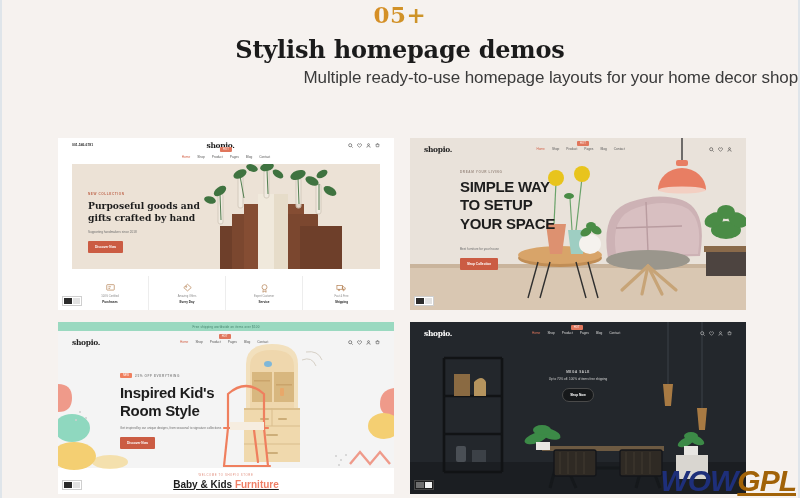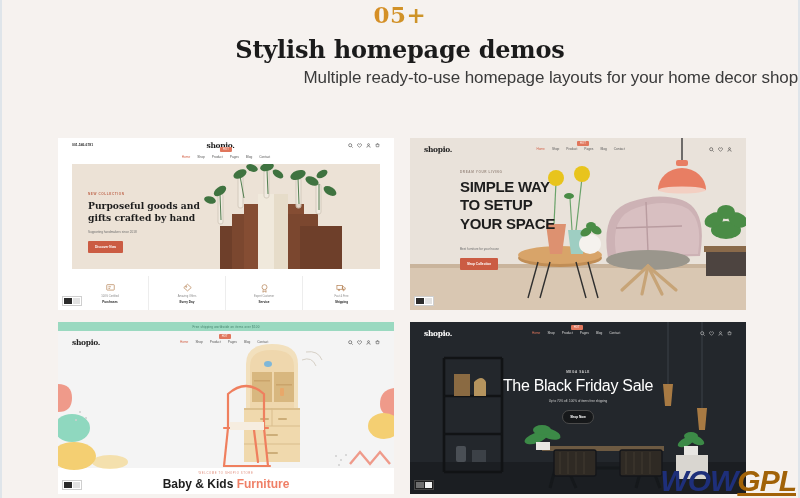--- a/index.html
+++ b/index.html
@@ -179,21 +179,21 @@
   .feat .l1 { font-size: 2.7px; color: #8a8a8a; }
   .feat .l2 { font-size: 3.1px; color: #1f1f1f; font-weight: bold; }
 
   
   .band {
     position: absolute; left:0; right:0; bottom:0; height: 26px;
     background:#fff; display:flex; flex-direction:column;
     align-items:center; justify-content:center; gap:2px;
   }
   .band .small { font-size: 2.8px; letter-spacing:.6px; color:#e08e7d; text-transform: uppercase;}
-  .band .big { font-family:"Liberation Sans",sans-serif; font-weight:bold; font-size: 12px; color:#1d1d1d;}
+  .band .big { font-family:"Liberation Sans",sans-serif; font-weight:bold; font-size: 10px; color:#1d1d1d;text-decoration:underline;}
   .band .big em { font-style: normal; color:#ef7f66; }
 
   .wm {
     position: absolute; right: 2px; bottom: 2px;
     font-family: "Liberation Sans", sans-serif;
     font-weight: bold; font-style: italic;
     font-size: 30px; letter-spacing: -1px;
     z-index: 40; line-height: 1;
   }
   .wm .w { color: #1e2f7a; }
@@ -550,20 +550,29 @@
               <path d="M170 72 q18 -16 36 0 v34 h-36 z"></path>
               <path d="M166 106 h44"></path>
               <line x1="170" y1="106" x2="166" y2="144"></line>
               <line x1="206" y1="106" x2="210" y2="144"></line>
               <line x1="196" y1="108" x2="200" y2="140"></line>
               <line x1="166" y1="144" x2="212" y2="144"></line>
             </g>
             <path d="M172 100 h34 v8 h-34 z" fill="#f6ede0"></path>
           </svg>
 
+          <div style="position:absolute;left:62px;top:40px;width:108px;z-index:3">
+            <span style="display:inline-flex;align-items:center;gap:3px">
+              <span style="background:#ef7f5e;color:#fff;font-size:2.6px;padding:1px 3px;border-radius:1px">NEW</span>
+              <span class="kicker" style="color:#8a8a8a">25% off everything</span>
+            </span>
+            <div class="h1sans">Inspired Kid's Room Style</div>
+            <div class="lede">Get inspired by our unique designs, from seasonal to signature collections</div>
+            <span class="cta">Discover Now</span>
+          </div>
 
           <div class="band">
             <span class="small">WELCOME TO SHOPIO STORE</span>
             <span class="big">
               <span>Baby &amp; Kids</span>
               <em>Furniture</em>
             </span>
           </div>
         </div>
       </div>
@@ -665,21 +674,20 @@
               </svg>
               <svg width="5" height="5" viewBox="0 0 16 16">
                 <path d="M3 4 H13 L12 12 H4 Z" fill="none" stroke="#e2e2e2" stroke-width="1.5"></path>
                 <path d="M6 4 A2 2 0 0 1 10 4" fill="none" stroke="#e2e2e2" stroke-width="1.5"></path>
               </svg>
             </span>
           </div>
 
           <div style="position:absolute;left:0;right:0;top:48px;text-align:center;z-index:3">
             <div class="kicker" style="color:#cfcfcf">MEGA SALE</div>
-            <div class="h1sans" style="color:#ffffff;font-size:16px;font-weight:normal;line-height:1.18;margin-top:3px">The Black Friday Sale</div>
             <div class="lede" style="color:#d2d2d2;margin-top:3px">Up to 70% off. 100% of items free shipping</div>
             <span class="cta dark">Shop Now</span>
           </div>
         </div>
       </div>
       <div class="devtoggle dark">
         <i class="a"></i>
         <i class="b"></i>
       </div>
     </div>

